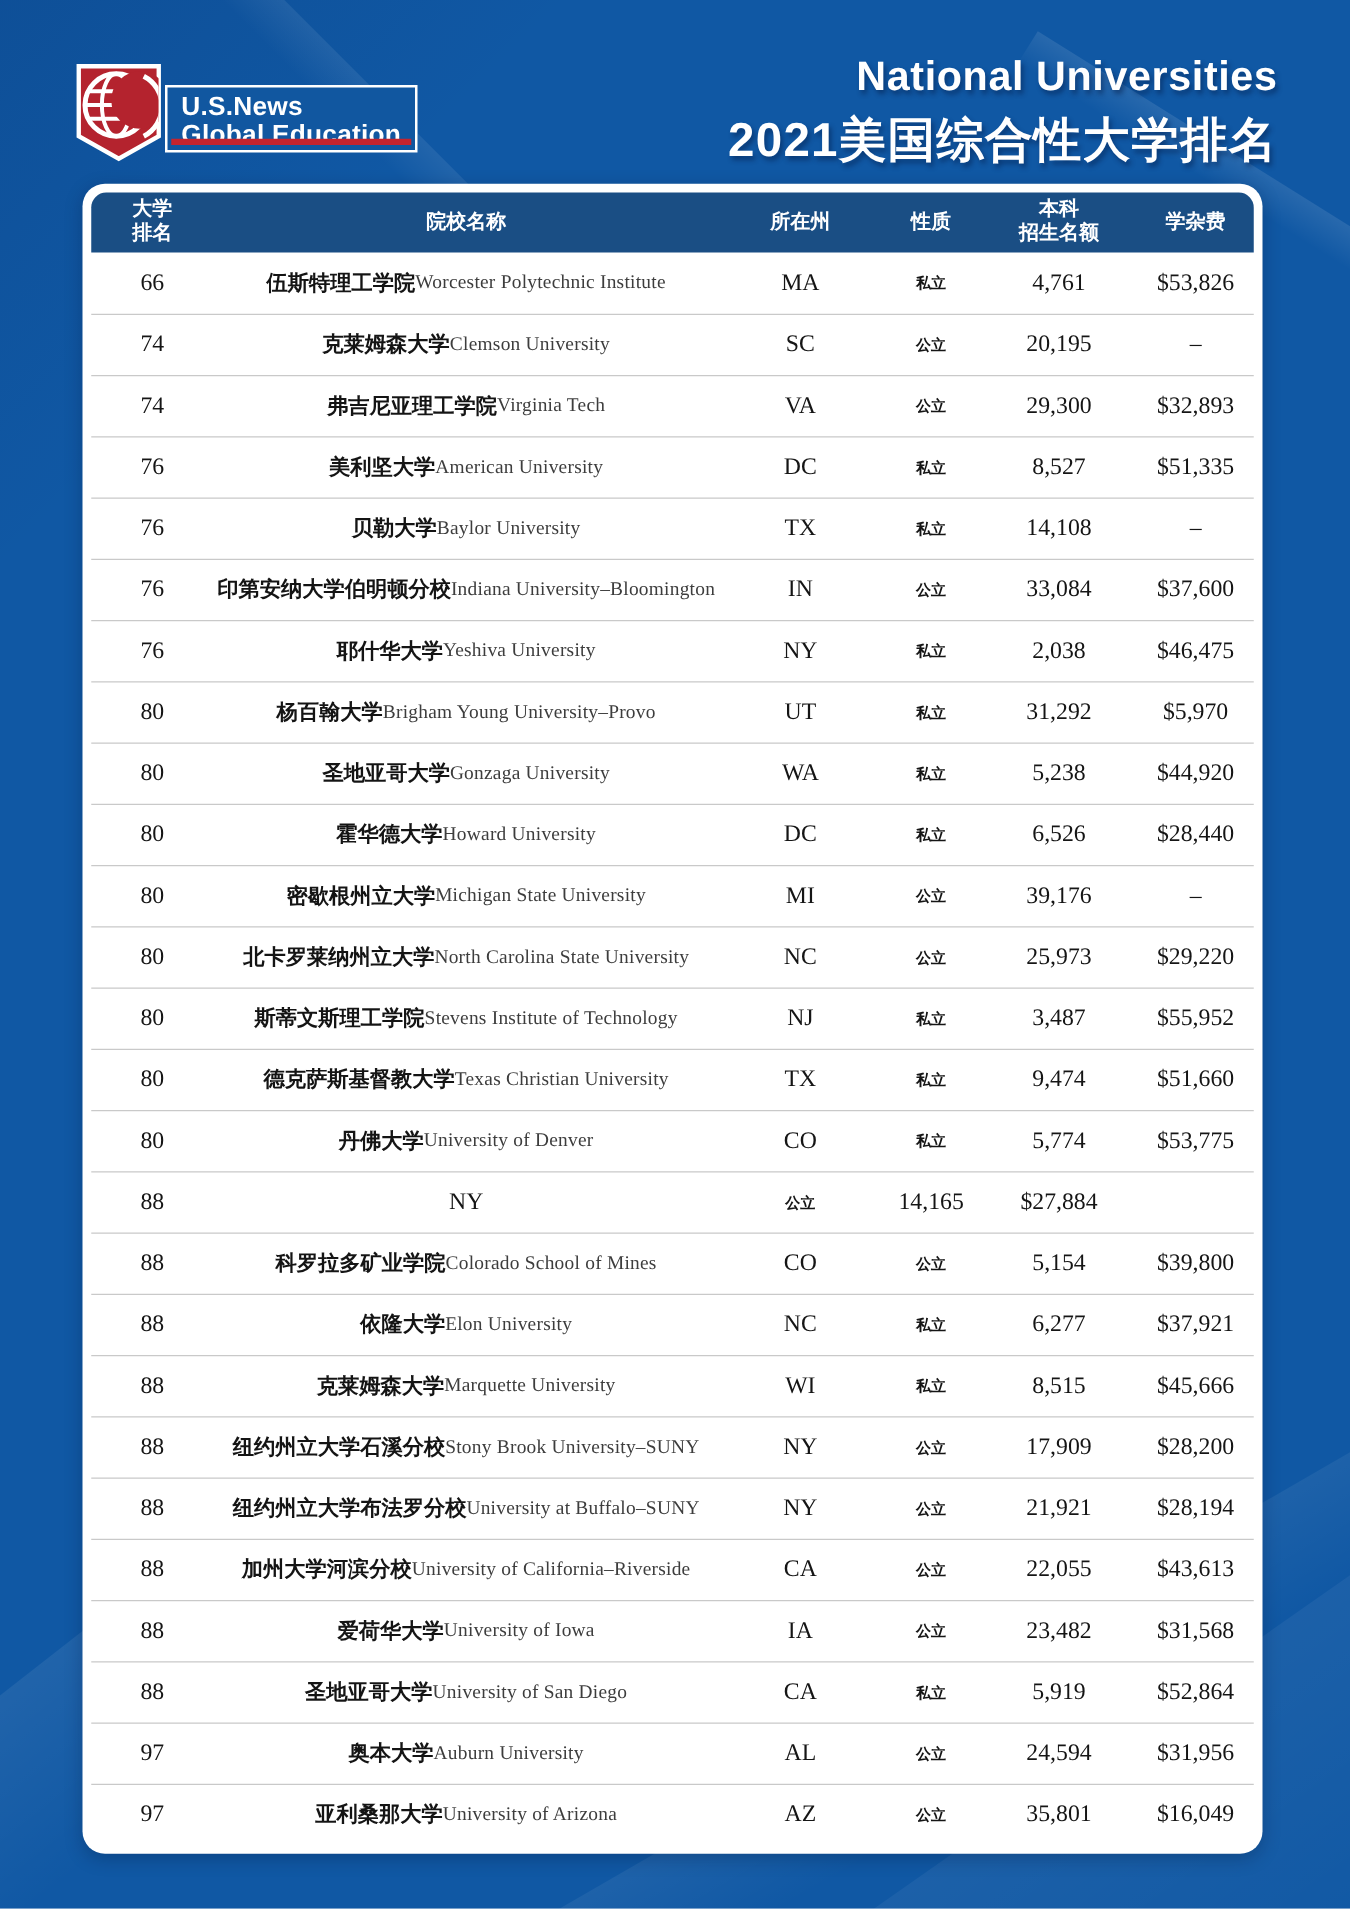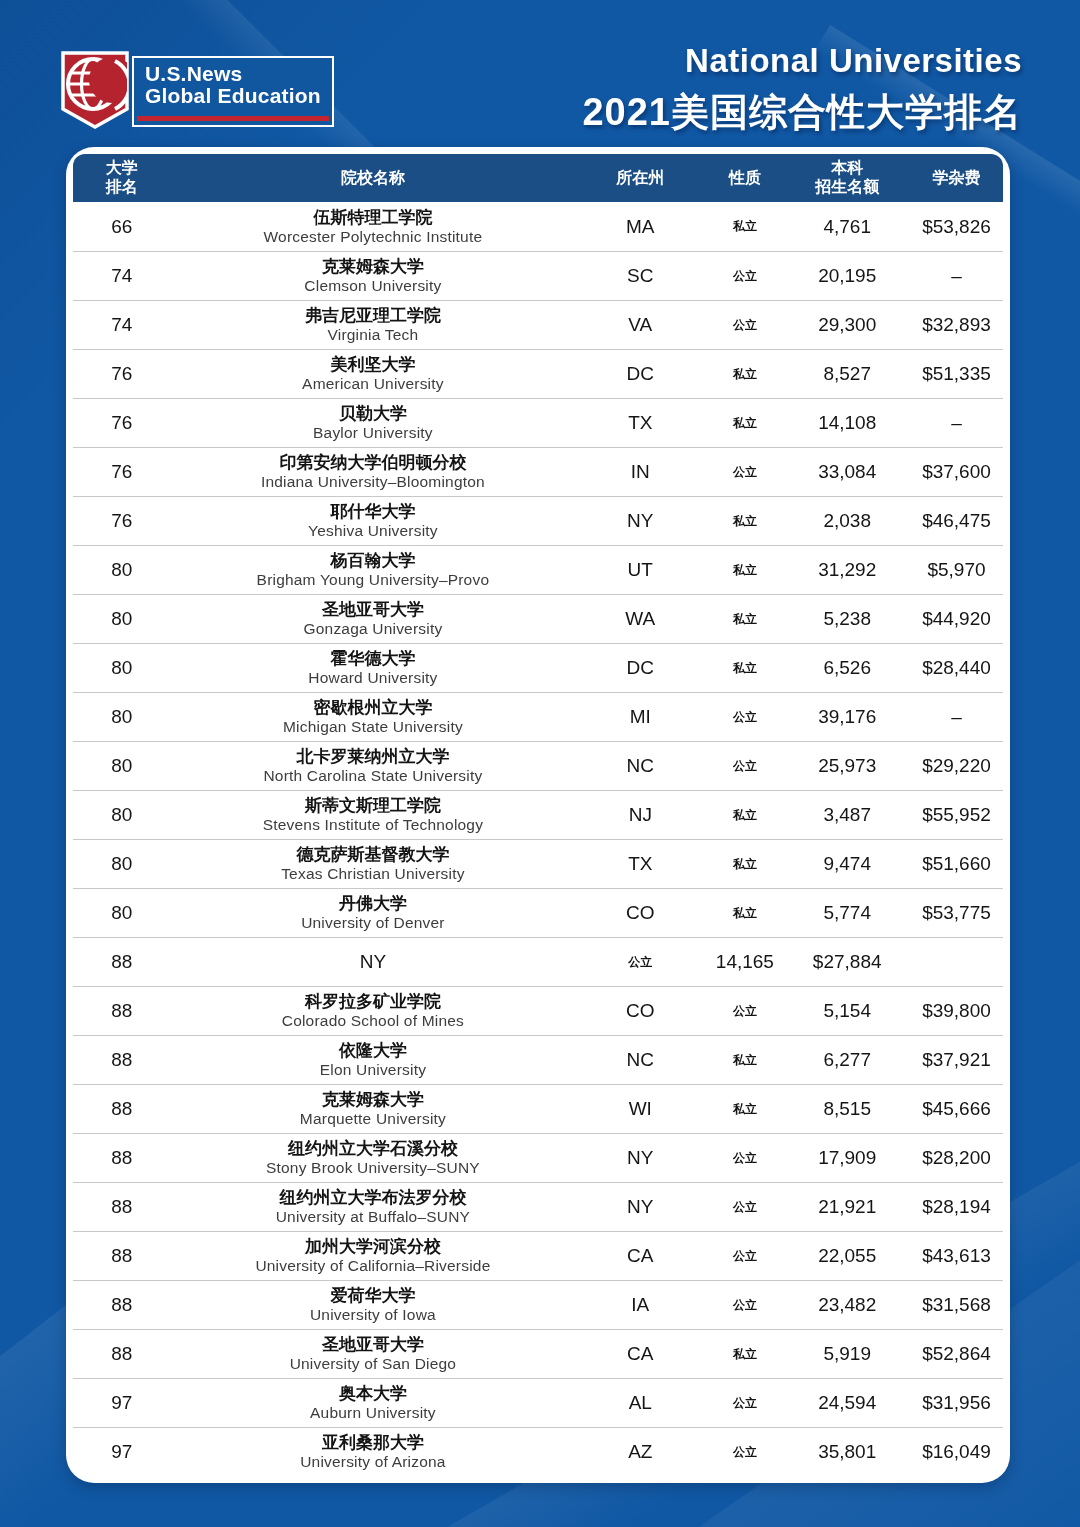--- a/index.html
+++ b/index.html
@@ -32,22 +32,22 @@
         background: linear-gradient(rgba(255,255,255,.06), rgba(255,255,255,0));
         transform: rotate(-30deg); }
   .s6 { left: 500px; top: 1380px; width: 900px; height: 260px;
         background: linear-gradient(rgba(255,255,255,.05), rgba(255,255,255,0));
         transform: rotate(-35deg); }
 
   
   .logo { position: absolute; left: 60px; top: 50px; display: flex; align-items: flex-start; }
   .shield { width: 70px; height: 80px; display: block; }
   .brand-box {
-    position: relative; margin-left: 2px; margin-top: 6px;
-    width: 202px; height: 71px;
+    position: relative; margin-left: 2px; margin-top: 18px;
+    width: 202px; height: 54px;
     border: 2.5px solid #ffffff;
     background: #1157a0;
     padding: 5px 0 0 11px;
   }
   .brand-line { color: #ffffff; font-weight: 700; font-size: 21px; line-height: 1.04; letter-spacing: .2px; }
   .brand-rule { position: absolute; left: 3px; right: 3px; bottom: 4px; height: 5px; background: #c4242e; }
 
   .titles { position: absolute; top: 42px; right: 58px; text-align: right; }
   .title-en {
     color: #ffffff; font-weight: 700; font-size: 33px; letter-spacing: .5px;
@@ -55,42 +55,43 @@
   }
   .title-zh {
     margin-top: 7px;
     color: #ffffff; font-weight: 700; font-size: 38px; letter-spacing: 1px;
     text-shadow: 2px 3px 4px rgba(0, 20, 60, .45);
   }
 
   
   .table-card {
     position: absolute; left: 66px; top: 147px; width: 944px;
-    background: #ffffff; border-radius: 28px; padding: 7px;
+    background: #ffffff; border-radius: 18px; padding: 7px;
     box-shadow: 0 4px 14px rgba(0, 15, 45, .25);
+    font-family: Liberation Serif, serif;
   }
   .grid-cols {
     display: grid;
     grid-template-columns: 10.5% 43.5% 14% 8.5% 13.5% 10%;
     align-items: center;
   }
   .thead {
     background: #1a4e84;
     border-radius: 12px 12px 0 0;
     height: 48px;
   }
   .th {
     color: #ffffff; font-weight: 700; font-size: 16px; line-height: 1.18;
     text-align: center; white-space: pre-line;
   }
   .tbody { }
   .row { height: 49px; }
   .row + .row { border-top: 1px solid #c9c9c9; }
   .cell { text-align: center; color: #151515; font-size: 19px; }
-  .cell-name { display: flex; flex-direction: column; justify-content: center; align-items: center; }
+  .cell-name { display: flex; flex-direction: row; justify-content: center; align-items: center; }
   .name-zh { font-size: 17px; font-weight: 700; color: #141414; line-height: 1.25; }
   .name-en { font-size: 15.5px; color: #3d3d3d; line-height: 1.2; letter-spacing: .2px; }
   .cell-type { font-weight: 700; font-size: 12px; }
 </style>
 </head>
 <body>
 
 <div class="page">
 
   <div class="streak s1"></div>

